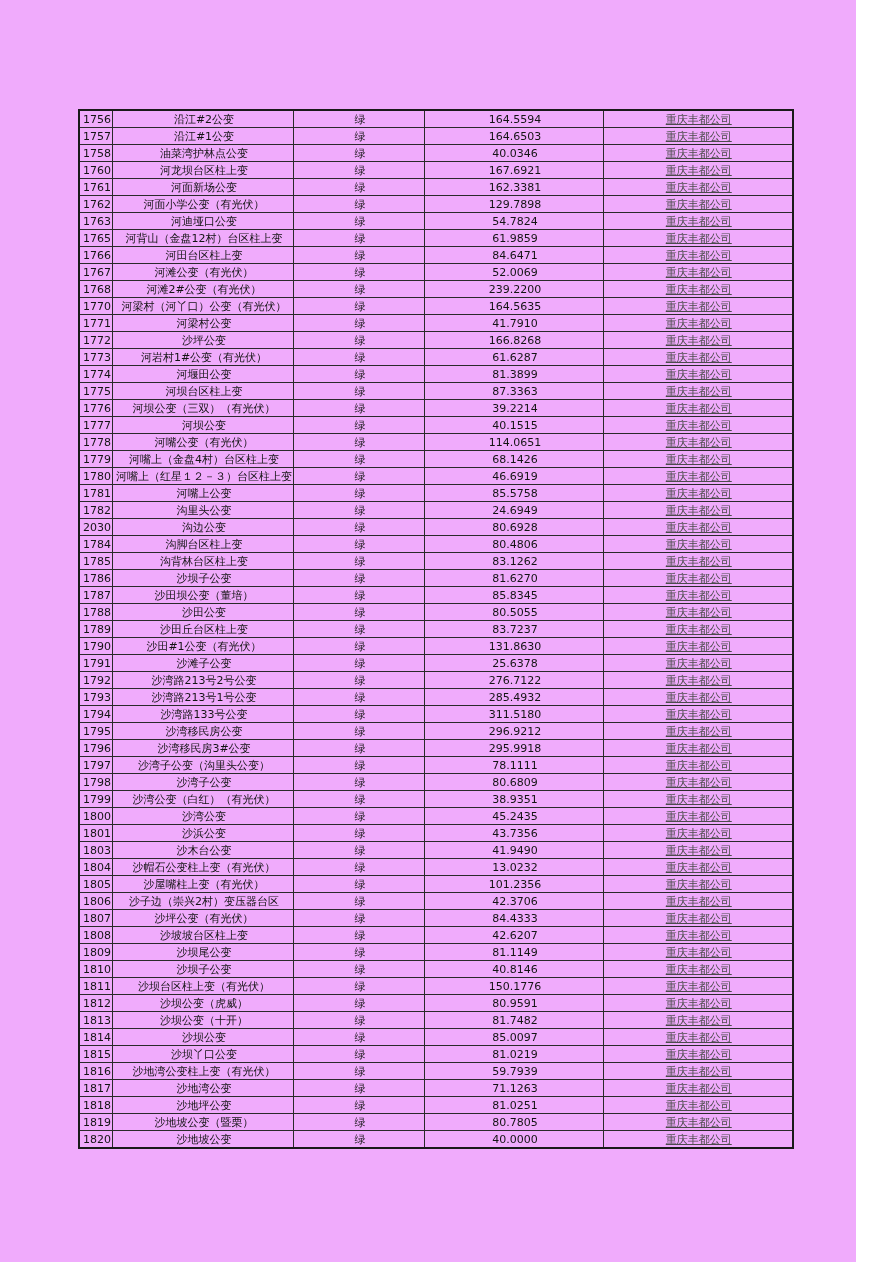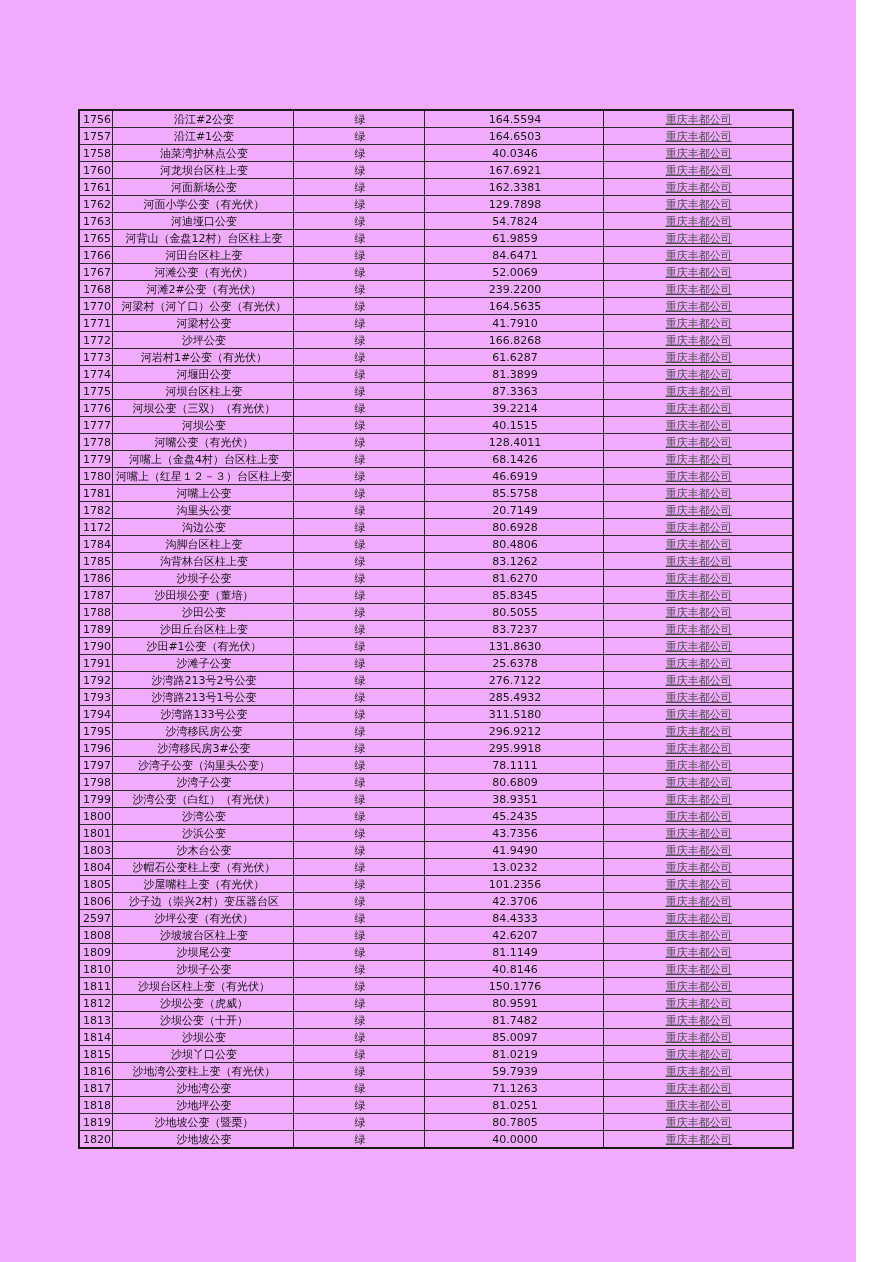--- a/index.html
+++ b/index.html
@@ -190,21 +190,21 @@
           <td>1777</td>
           <td>河坝公变</td>
           <td>绿</td>
           <td>40.1515</td>
           <td><span class="company-link">重庆丰都公司</span></td>
         </tr>
         <tr>
           <td>1778</td>
           <td>河嘴公变（有光伏）</td>
           <td>绿</td>
-          <td>128.4011</td>
+          <td>114.0651</td>
           <td><span class="company-link">重庆丰都公司</span></td>
         </tr>
         <tr>
           <td>1779</td>
           <td>河嘴上（金盘4村）台区柱上变</td>
           <td>绿</td>
           <td>68.1426</td>
           <td><span class="company-link">重庆丰都公司</span></td>
         </tr>
         <tr>
@@ -218,25 +218,25 @@
           <td>1781</td>
           <td>河嘴上公变</td>
           <td>绿</td>
           <td>85.5758</td>
           <td><span class="company-link">重庆丰都公司</span></td>
         </tr>
         <tr>
           <td>1782</td>
           <td>沟里头公变</td>
           <td>绿</td>
-          <td>20.7149</td>
-          <td><span class="company-link">重庆丰都公司</span></td>
-        </tr>
-        <tr>
-          <td>1172</td>
+          <td>24.6949</td>
+          <td><span class="company-link">重庆丰都公司</span></td>
+        </tr>
+        <tr>
+          <td>2030</td>
           <td>沟边公变</td>
           <td>绿</td>
           <td>80.6928</td>
           <td><span class="company-link">重庆丰都公司</span></td>
         </tr>
         <tr>
           <td>1784</td>
           <td>沟脚台区柱上变</td>
           <td>绿</td>
           <td>80.4806</td>
@@ -383,21 +383,21 @@
           <td><span class="company-link">重庆丰都公司</span></td>
         </tr>
         <tr>
           <td>1806</td>
           <td>沙子边（崇兴2村）变压器台区</td>
           <td>绿</td>
           <td>42.3706</td>
           <td><span class="company-link">重庆丰都公司</span></td>
         </tr>
         <tr>
-          <td>2597</td>
+          <td>1807</td>
           <td>沙坪公变（有光伏）</td>
           <td>绿</td>
           <td>84.4333</td>
           <td><span class="company-link">重庆丰都公司</span></td>
         </tr>
         <tr>
           <td>1808</td>
           <td>沙坡坡台区柱上变</td>
           <td>绿</td>
           <td>42.6207</td>

